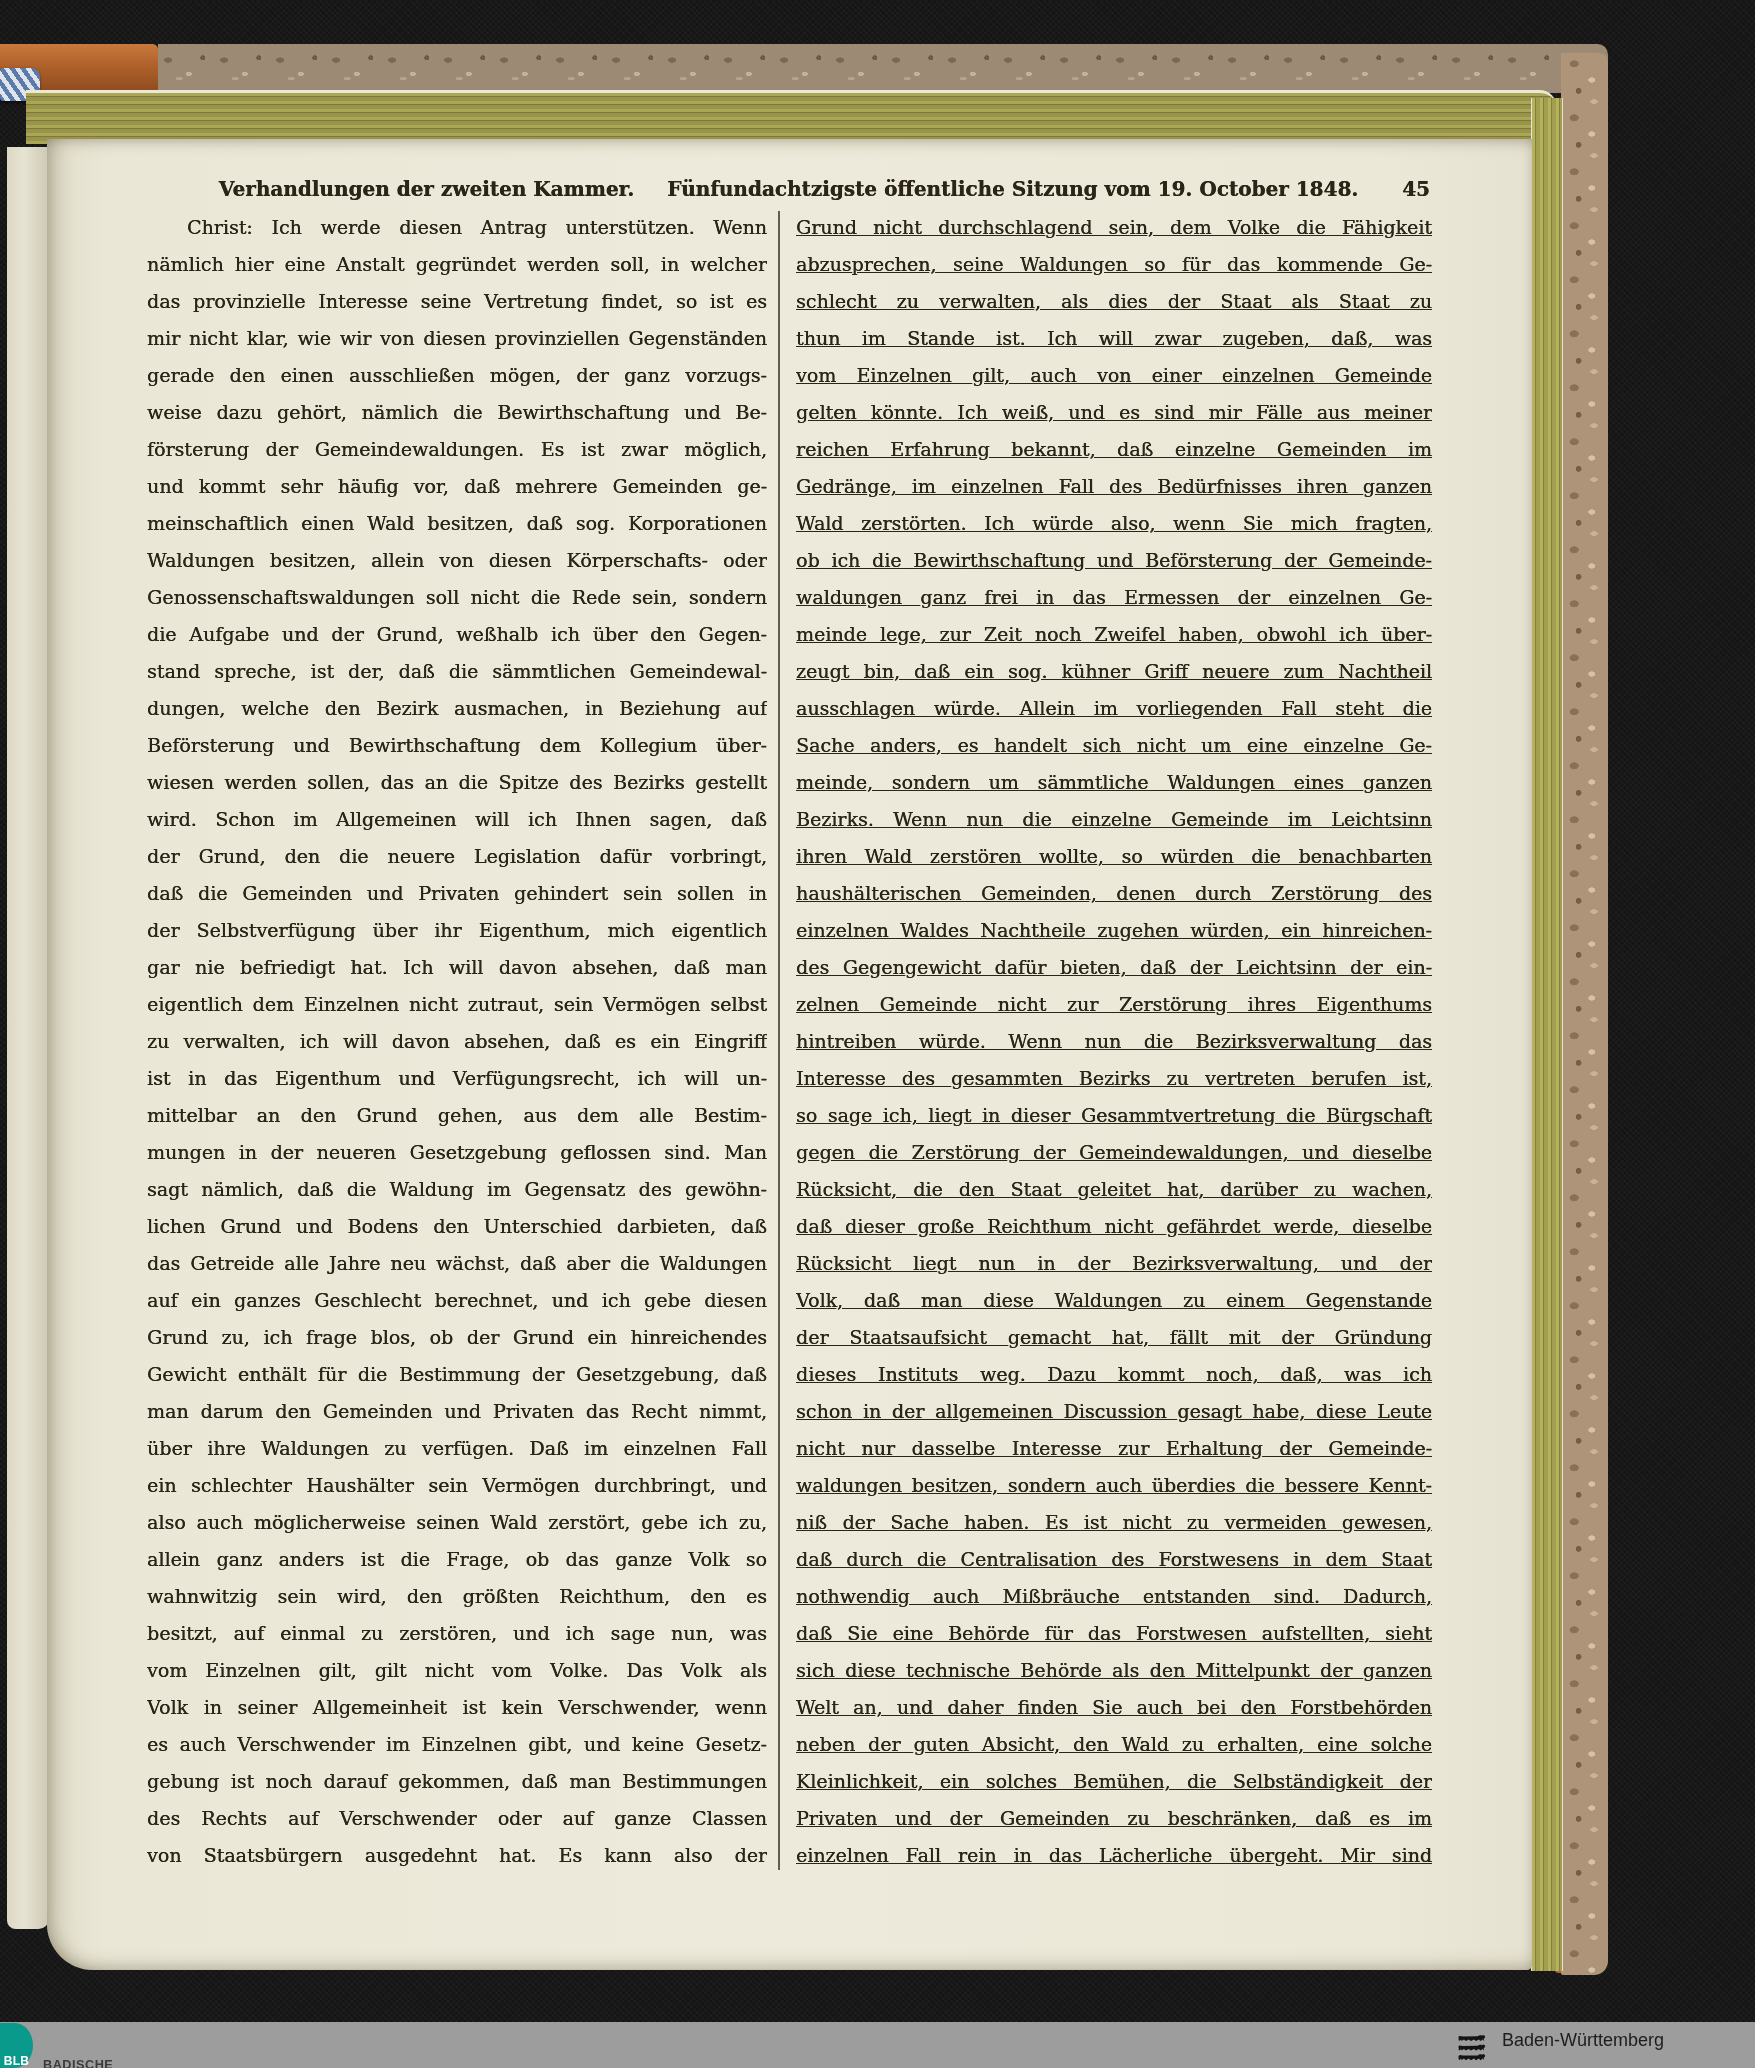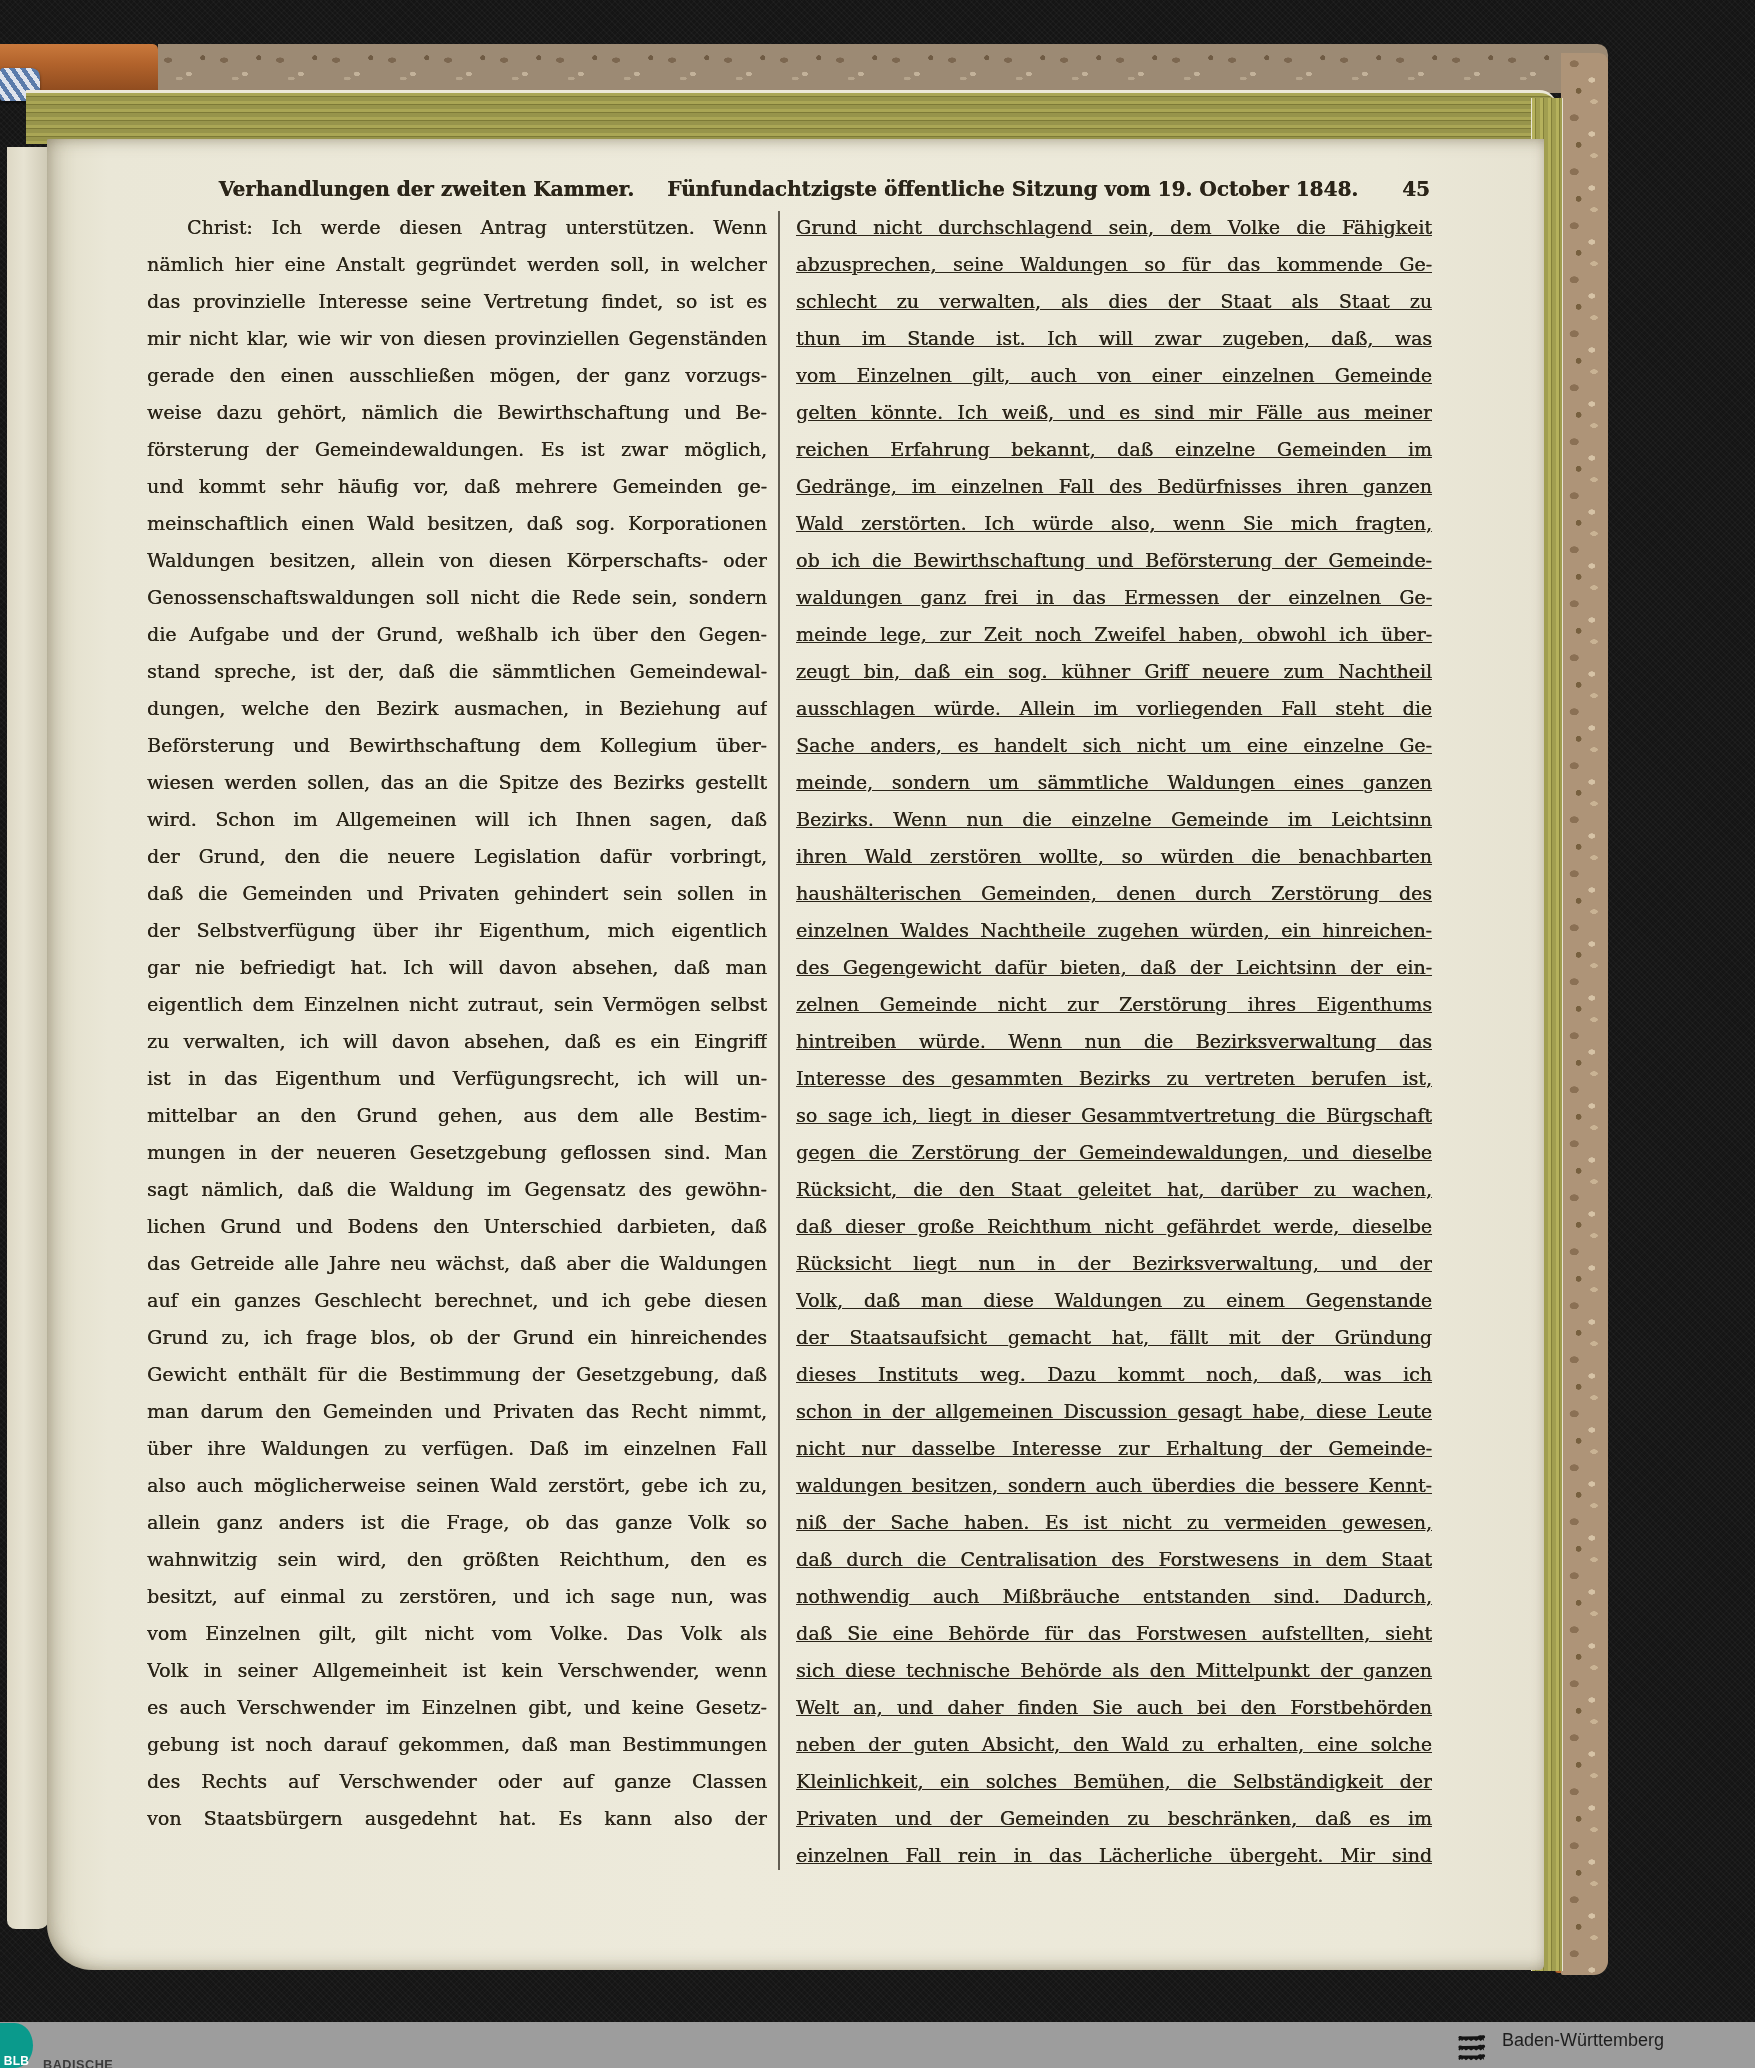--- a/index.html
+++ b/index.html
@@ -48,21 +48,21 @@
     background:linear-gradient(32deg,#b4632c 0 55%,transparent 56%);border-radius:0 0 14px 3.5px;}
   .underpage{position:absolute;left:7px;top:147px;width:42px;height:1782px;
     background:linear-gradient(90deg,#ddd8c5 0,#e7e3d2 40%,#cfcab6 96%,#a9a391 100%);
     border-radius:0 0 10.5px 8.8px;}
   .page{position:absolute;left:47px;top:139px;width:1485px;height:1831px;
     background:linear-gradient(90deg,#e2deca 0,#eae7d7 61px,#edeadb 45%,#ebe8d8 90%,#e6e2d1 100%);
     border-radius:1.8px 0 5.3px 46px;
     box-shadow:inset 19.3px 0 23px -16px rgba(90,80,55,.45),
                inset 0 12.3px 16px -12.3px rgba(110,100,70,.5),
                inset 0 -14px 17.6px -12.3px rgba(115,105,75,.45),
-               inset -7px 0 12.3px -8.8px rgba(120,110,80,.35);padding-left:12px;}
+               inset -7px 0 12.3px -8.8px rgba(120,110,80,.35);}
   
   .ink{color:#2b2519;text-shadow:0.3px 0 0 currentColor;}
   .header-row{position:absolute;left:100px;top:33px;width:1283px;height:35px;
     font-size:20px;font-weight:bold;line-height:35px;white-space:nowrap;}
   .header-center{position:absolute;left:0;right:0;text-align:center;}
   .header-gap{display:inline-block;width:33px;}
   .pagenum{position:absolute;right:0;top:0;}
   .tcol{position:absolute;top:70px;font-size:19px;overflow:hidden;}
   .col-left{left:100px;width:620px;height:1661px;}
   .col-right{left:749px;width:636px;height:1661px;text-decoration:underline;}
@@ -134,20 +134,21 @@
         <div class="tline">mittelbar an den Grund gehen, aus dem alle Bestim-</div>
         <div class="tline">mungen in der neueren Gesetzgebung geflossen sind. Man</div>
         <div class="tline">sagt nämlich, daß die Waldung im Gegensatz des gewöhn-</div>
         <div class="tline">lichen Grund und Bodens den Unterschied darbieten, daß</div>
         <div class="tline">das Getreide alle Jahre neu wächst, daß aber die Waldungen</div>
         <div class="tline">auf ein ganzes Geschlecht berechnet, und ich gebe diesen</div>
         <div class="tline">Grund zu, ich frage blos, ob der Grund ein hinreichendes</div>
         <div class="tline">Gewicht enthält für die Bestimmung der Gesetzgebung, daß</div>
         <div class="tline">man darum den Gemeinden und Privaten das Recht nimmt,</div>
         <div class="tline">über ihre Waldungen zu verfügen. Daß im einzelnen Fall</div>
+        <div class="tline">ein schlechter Haushälter sein Vermögen durchbringt, und</div>
         <div class="tline">also auch möglicherweise seinen Wald zerstört, gebe ich zu,</div>
         <div class="tline">allein ganz anders ist die Frage, ob das ganze Volk so</div>
         <div class="tline">wahnwitzig sein wird, den größten Reichthum, den es</div>
         <div class="tline">besitzt, auf einmal zu zerstören, und ich sage nun, was</div>
         <div class="tline">vom Einzelnen gilt, gilt nicht vom Volke. Das Volk als</div>
         <div class="tline">Volk in seiner Allgemeinheit ist kein Verschwender, wenn</div>
         <div class="tline">es auch Verschwender im Einzelnen gibt, und keine Gesetz-</div>
         <div class="tline">gebung ist noch darauf gekommen, daß man Bestimmungen</div>
         <div class="tline">des Rechts auf Verschwender oder auf ganze Classen</div>
         <div class="tline">von Staatsbürgern ausgedehnt hat. Es kann also der</div>

